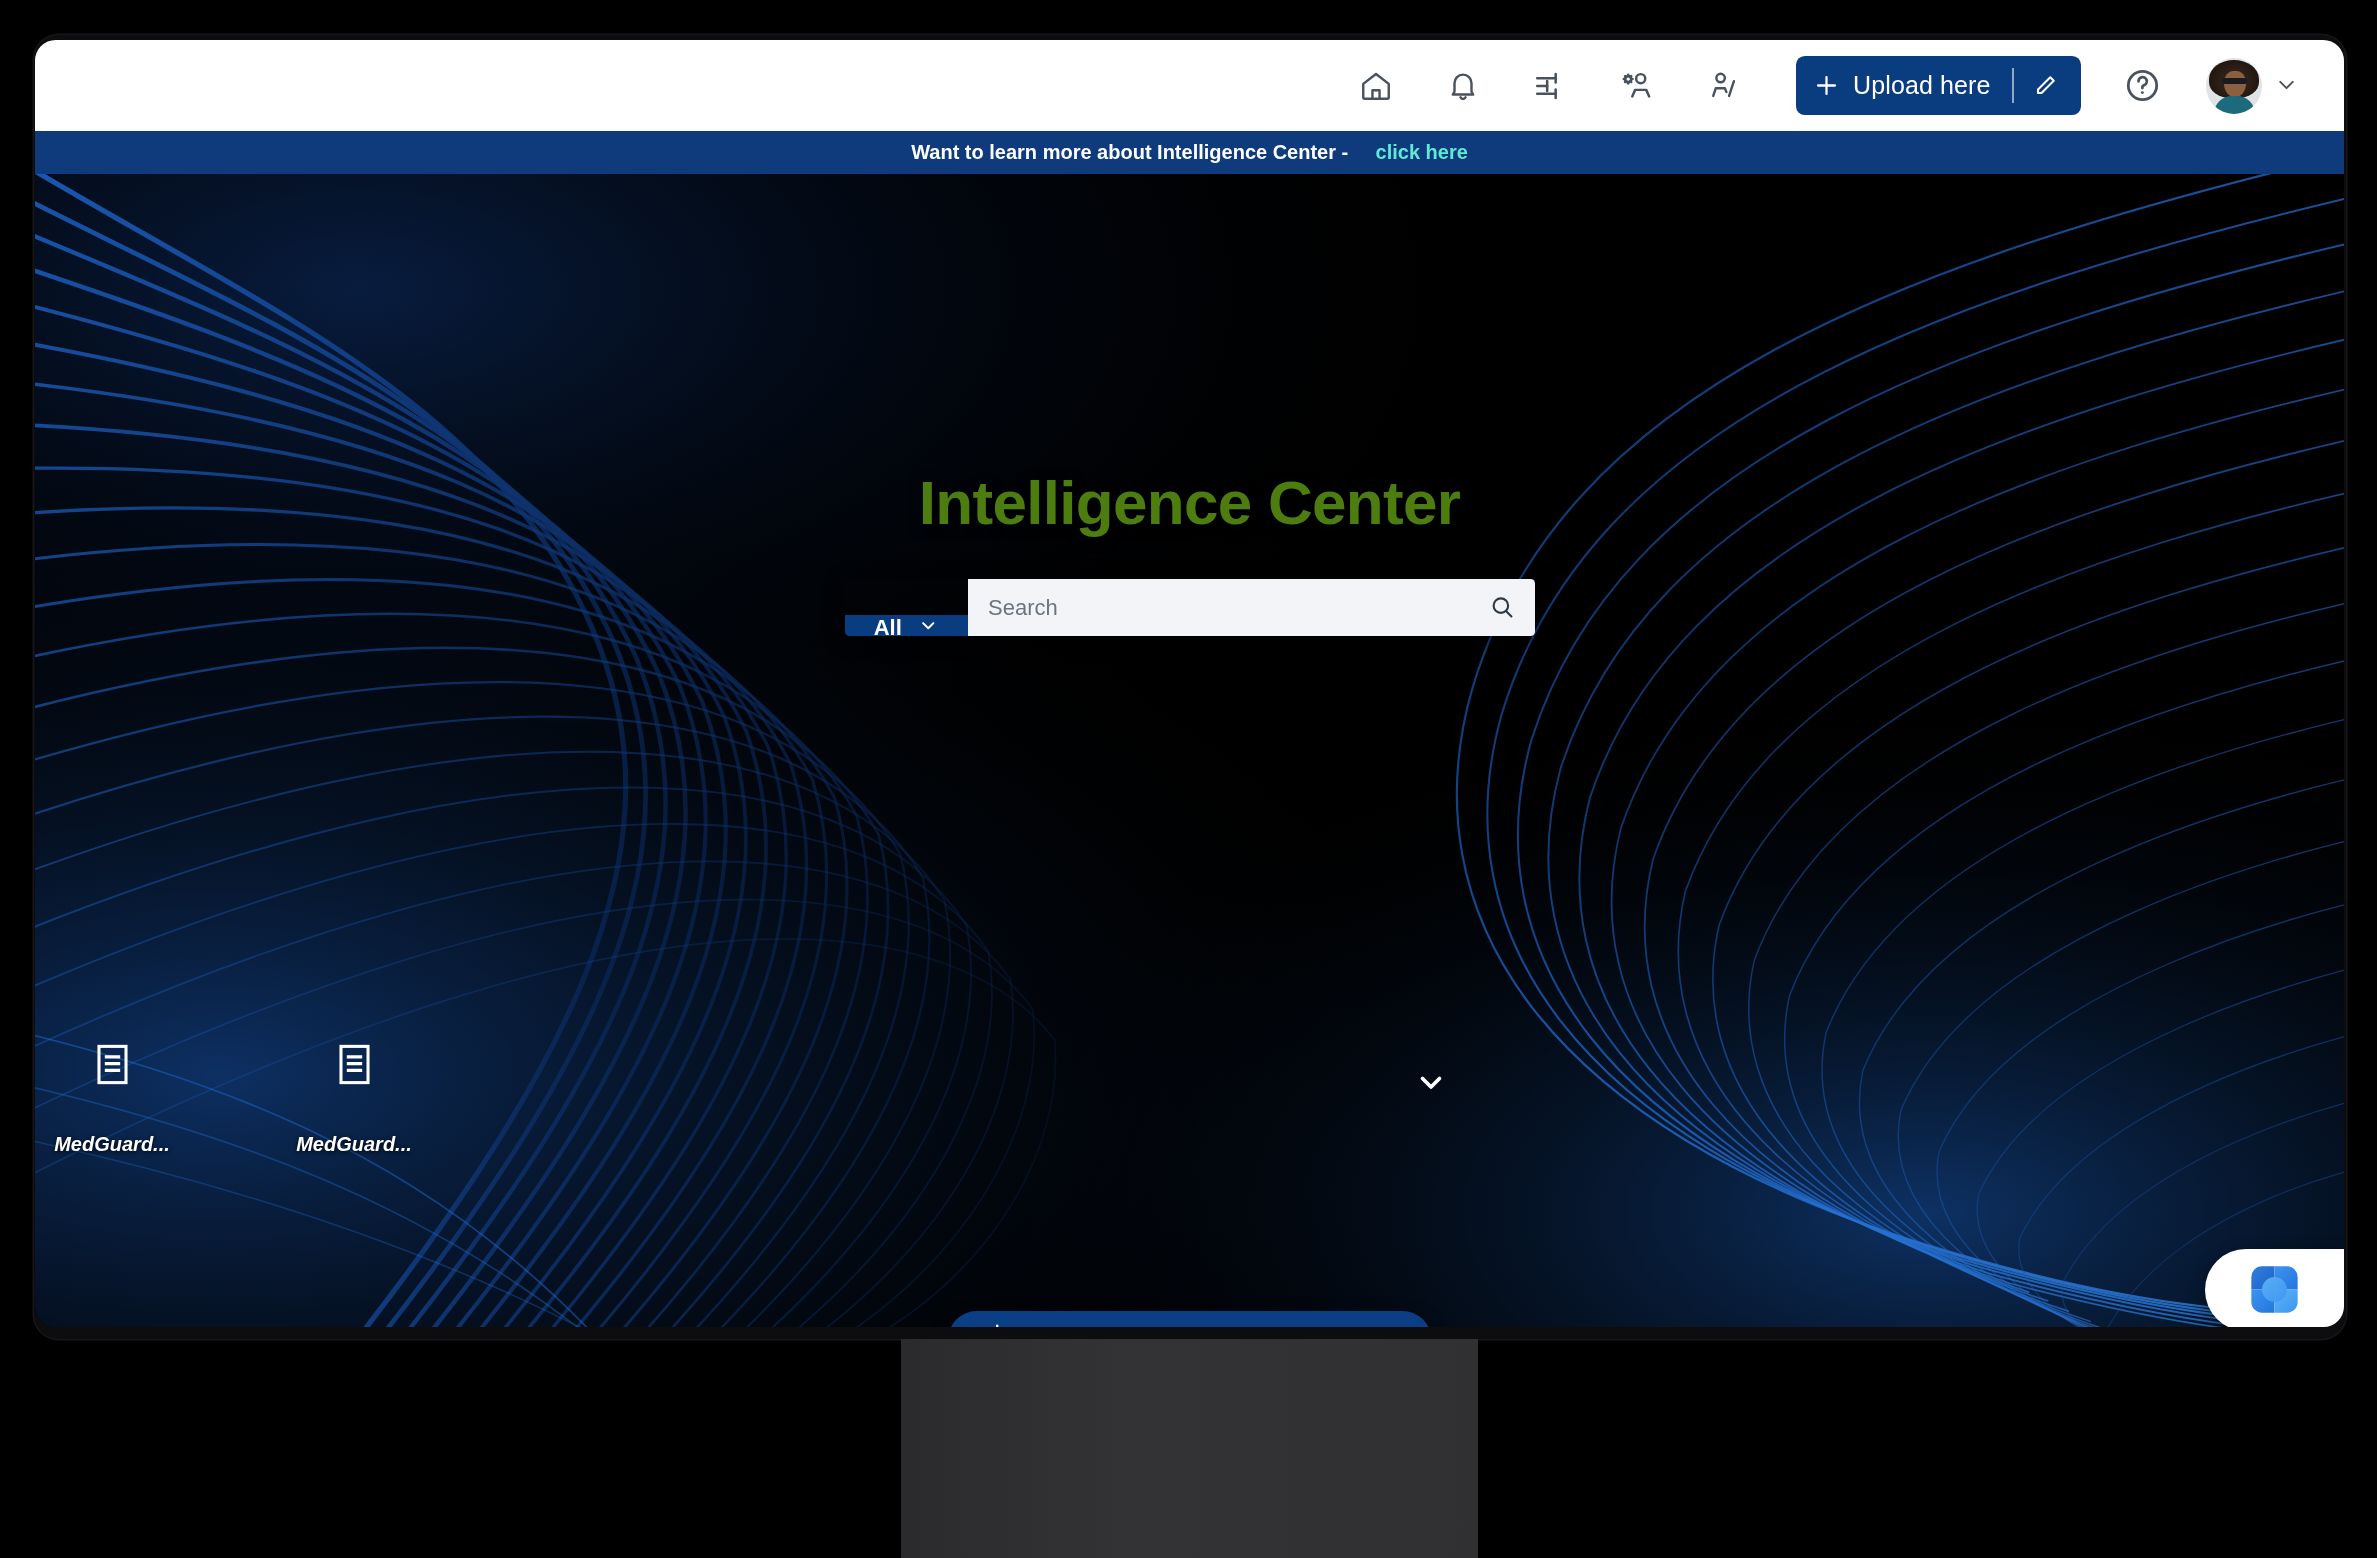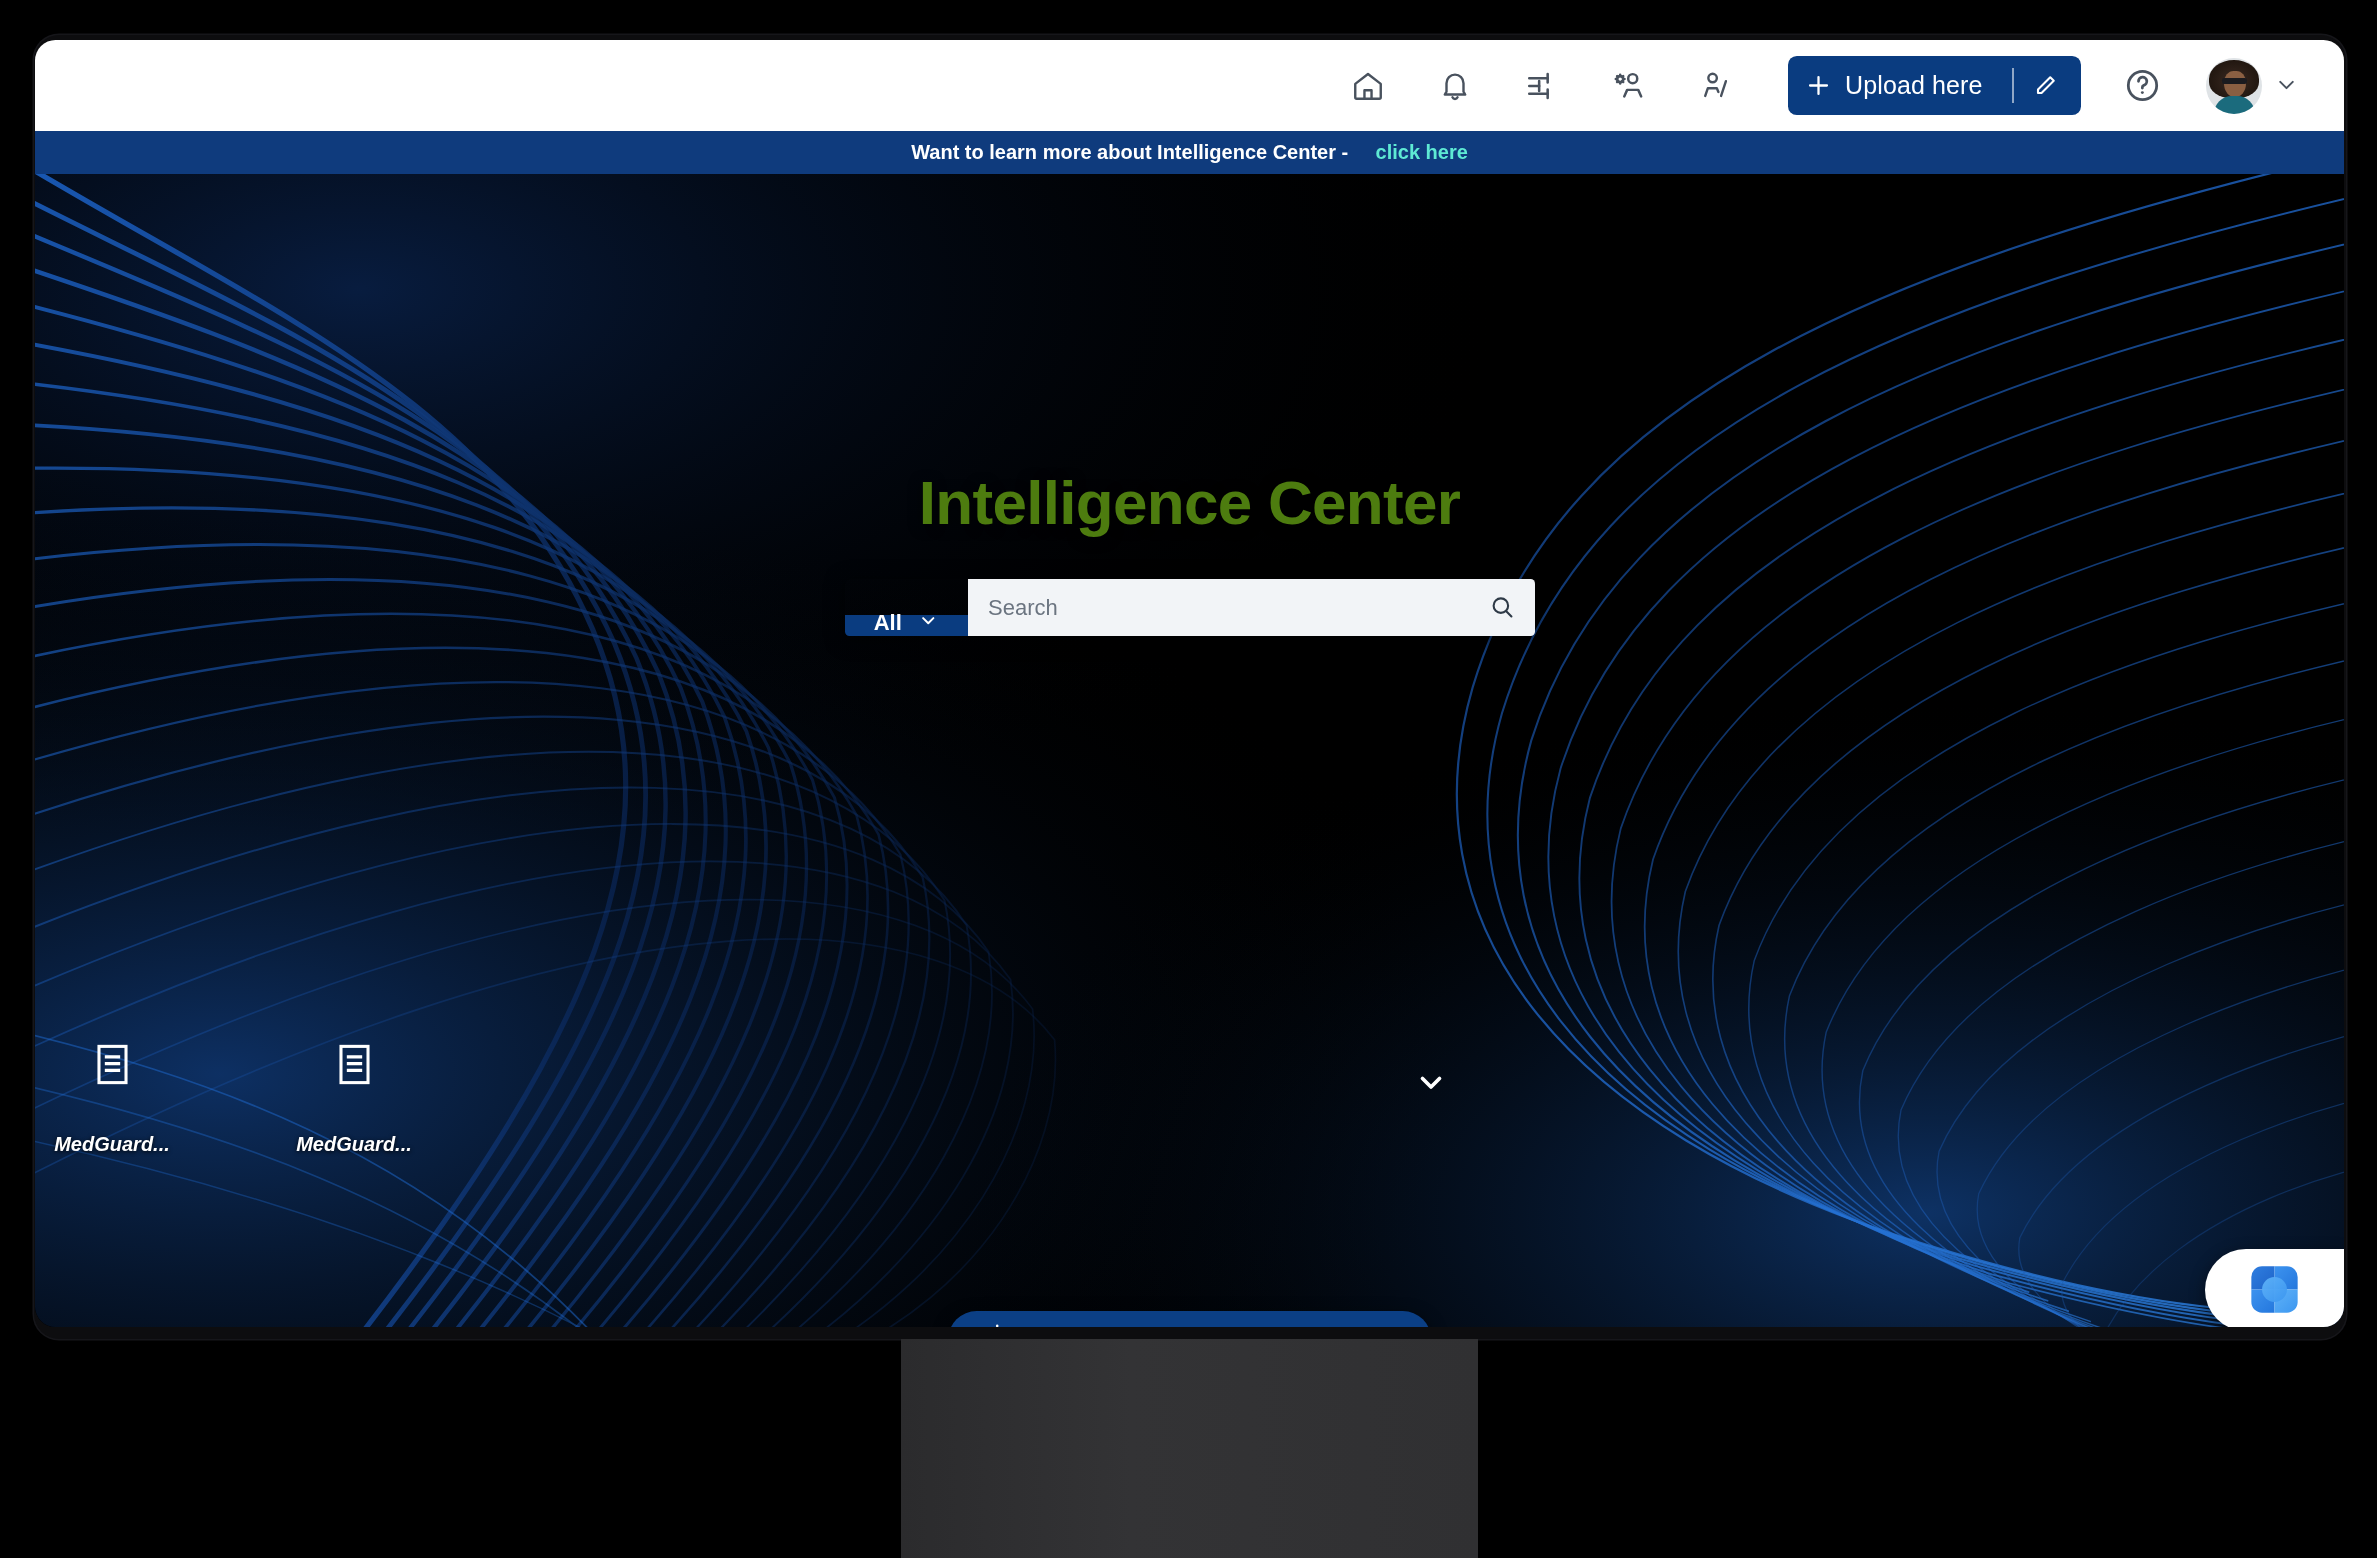--- a/index.html
+++ b/index.html
@@ -83,21 +83,21 @@
     height: 59px;
     margin-left: 28px;
     padding: 0 4.4px;
     cursor: pointer;
   }
   #plus-icon-wrap { width: 53px; display:flex; align-items:center; justify-content:center; }
   #upload-label {
     color: #ffffff;
     font-size: 25px;
     letter-spacing: 0.1px;
-    padding-right: 30px;
+    padding-right: 22px;
     white-space: nowrap;
   }
   #upload-divider {
     width: 1.5px;
     height: 35px;
     background: rgba(255,255,255,.55);
   }
   #pencil-btn { width: 63px; display:flex; align-items:center; justify-content:center; cursor:pointer; }
 
   #help-btn { width: 81px; height: 81px; display:flex; align-items:center; justify-content:center; margin-left: 20.5px; cursor:pointer; }
@@ -189,21 +189,21 @@
     width: 690px;
     height: 57px;
     border-radius: 4.4px;
     overflow: hidden;
     box-shadow: 0 2.9px 19px rgba(0,0,0,.55);
   }
   #search-scope {
     background: #0a3c80;
     width: 123px;
     display: flex;
-    align-items: flex-end;
+    align-items: flex-start;
     justify-content: center;
     gap: 16px;
     color: #fff;
     font-size: 22px;
     font-weight: 700;
     cursor: pointer;
     flex: none;
     margin-top: 36px;
   }
   #search-field-wrap {

